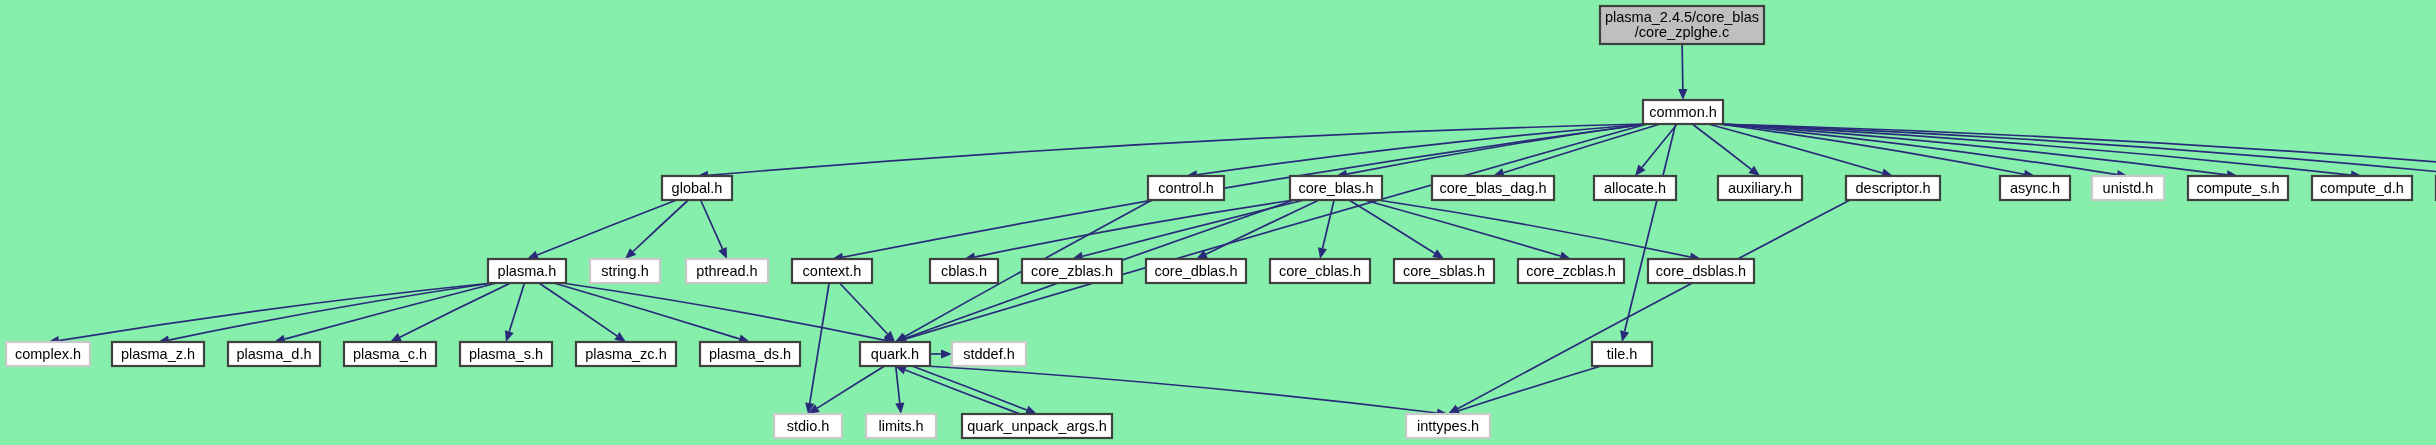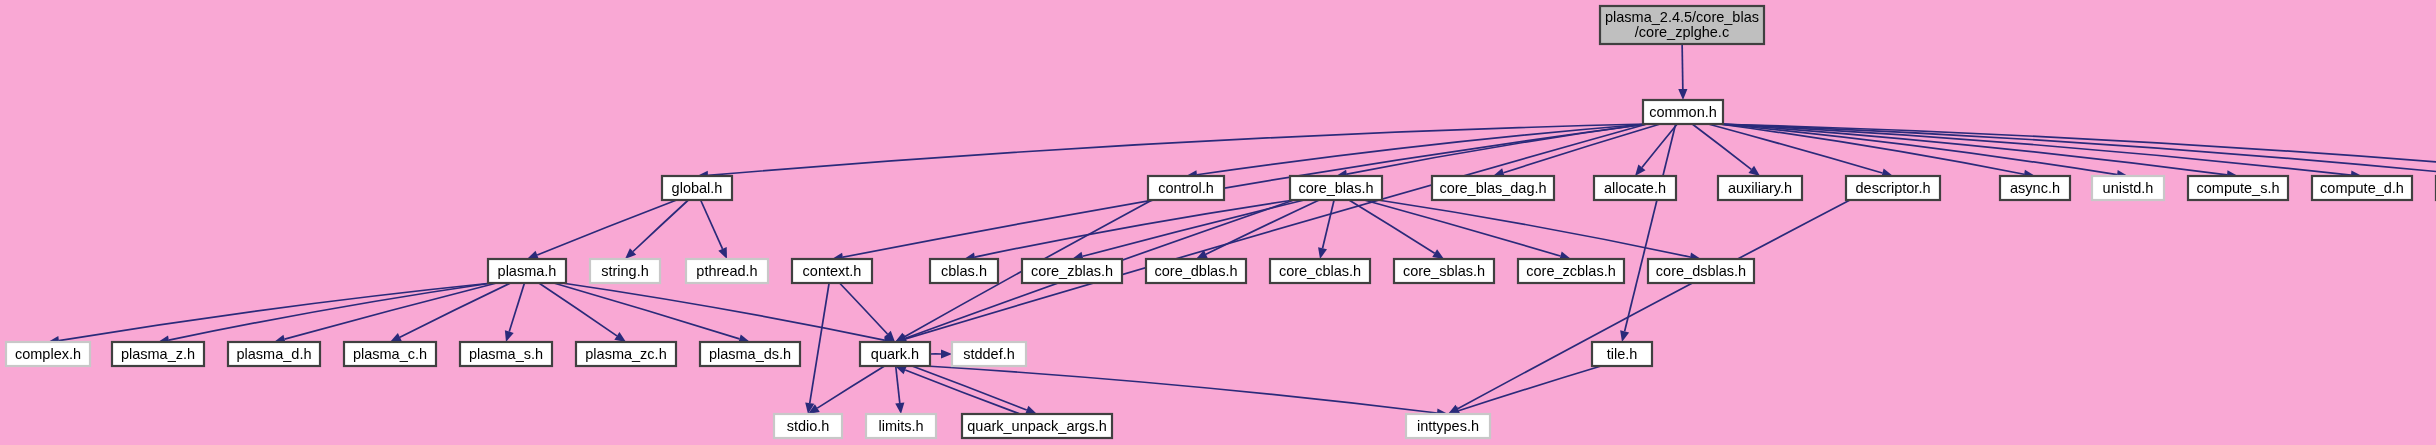--- a/index.html
+++ b/index.html
@@ -4,21 +4,21 @@
 <style>
   html, body {
     margin: 0;
     padding: 0;
     background: #ffffff;
   }
   #graph-root {
     position: relative;
     width: 2436px;
     height: 445px;
-    background: #f9a8d4;
+    background: #86efac;
     font-family: "Liberation Sans", sans-serif;
     overflow: hidden;
   }
   svg#graph-svg {
     position: absolute;
     left: 0;
     top: 0;
     width: 2436px;
     height: 445px;
   }

